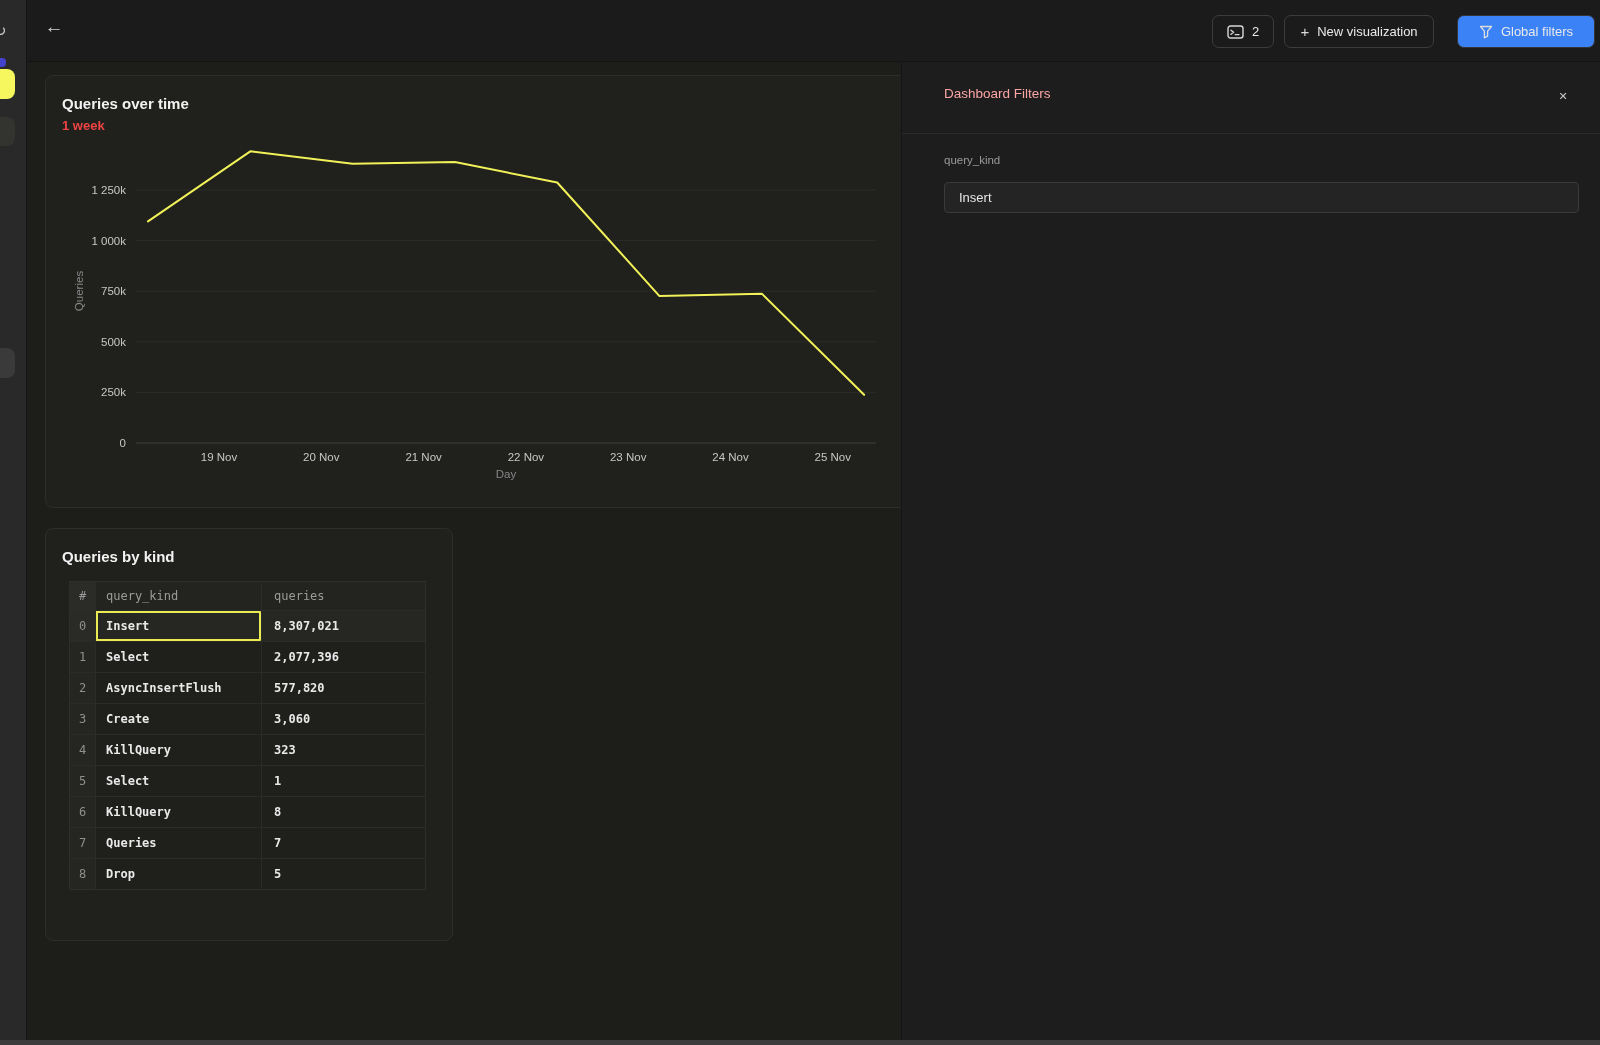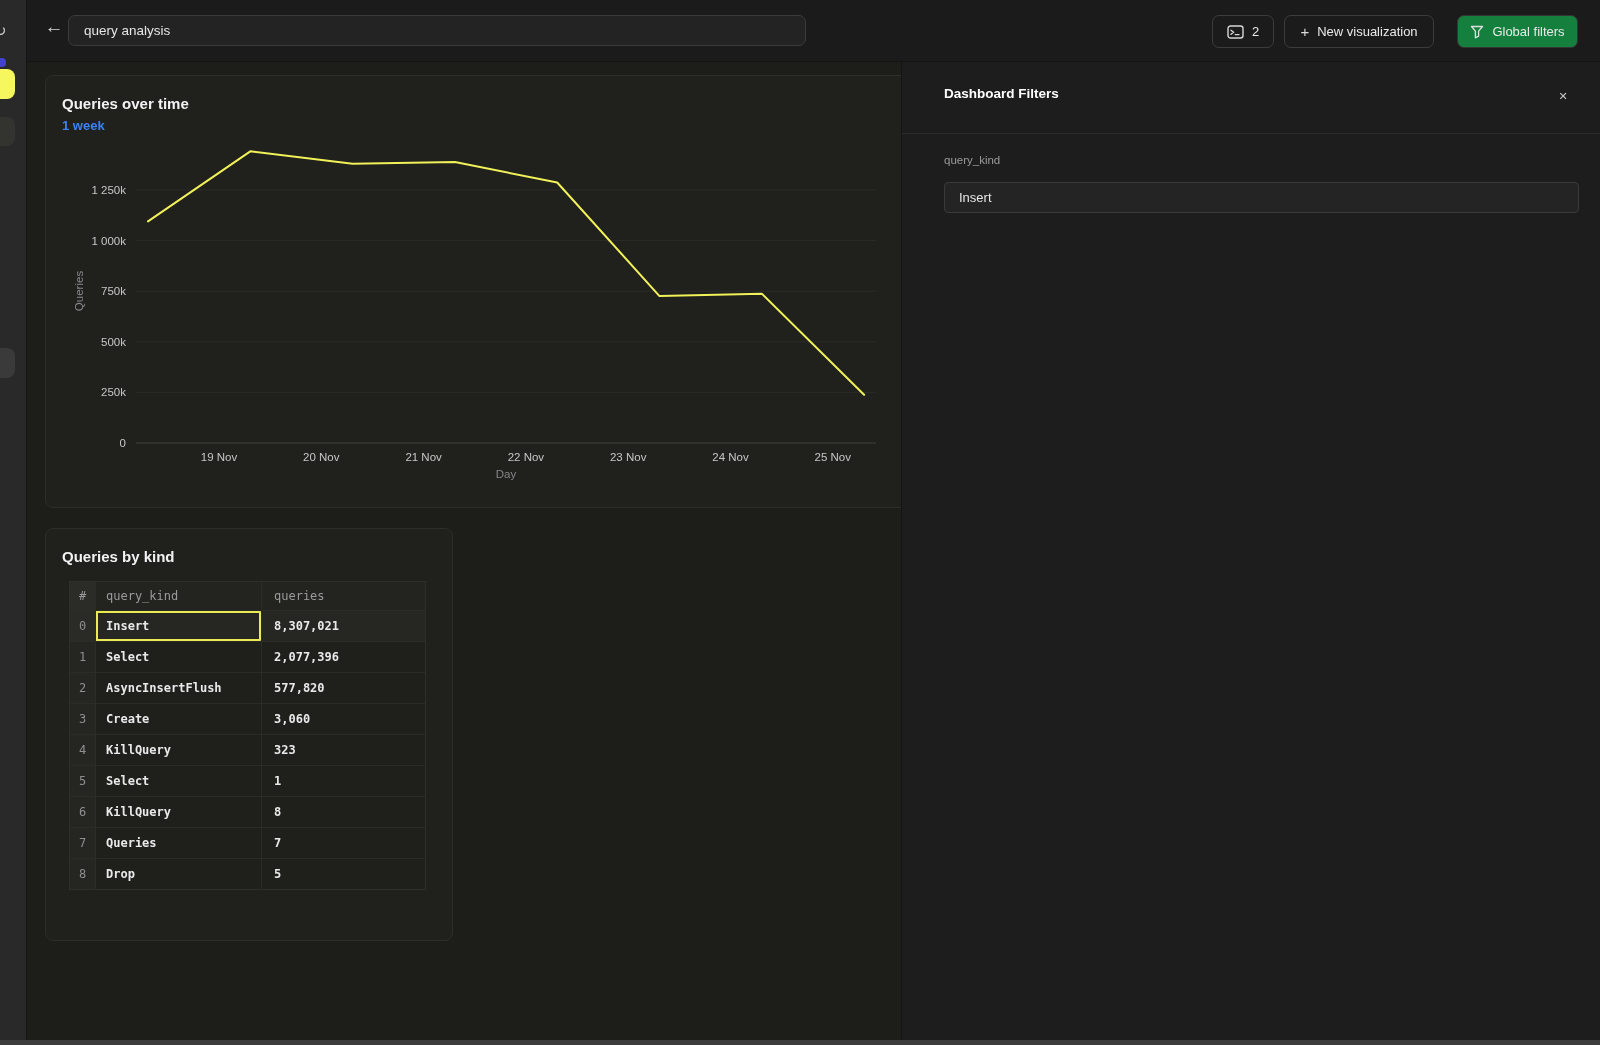--- a/index.html
+++ b/index.html
@@ -17,29 +17,29 @@
   .rail-yellow{top:69px;height:30px;background:#f6f65e;}
   .rail-gray1{top:117px;height:29px;background:#333330;}
   .rail-gray2{top:348px;height:30px;background:#3a3a3a;}
   
   .topbar{position:absolute;left:26px;top:0;width:1574px;height:62px;background:#1b1b1b;border-bottom:1px solid #141414;box-sizing:border-box;z-index:4;}
   .back{position:absolute;left:13px;top:12px;width:30px;height:30px;display:flex;align-items:center;justify-content:center;font-size:19px;color:#d8d8d8;cursor:pointer;}
   .name-input{position:absolute;left:42px;top:15px;width:738px;height:31px;box-sizing:border-box;background:#232323;border:1px solid #3b3b3b;border-radius:7px;color:#e6e6e6;font-size:13.5px;padding:0 15px;font-family:"Liberation Sans",sans-serif;outline:none;}
   .tb-btn{position:absolute;top:15px;height:33px;box-sizing:border-box;border:1px solid #3c3c3c;border-radius:7px;background:transparent;color:#e9e9e9;font-size:13px;display:flex;align-items:center;justify-content:center;gap:8px;cursor:pointer;font-family:"Liberation Sans",sans-serif;}
   .btn-console{left:1186px;width:62px;}
   .btn-newviz{left:1258px;width:150px;}
-  .btn-filters{left:1431px;width:121px;background:#15803d;border-color:#343434;}
+  .btn-filters{left:1431px;width:138px;background:#3b82f6;border-color:#343434;}
   .plus-glyph{font-size:15px;color:#dcdcdc;margin-top:-1px;}
   
   .main{position:absolute;left:26px;top:62px;width:874px;height:978px;background:#1d1d1a;}
   .card{position:absolute;background:#20201d;border:1px solid #2d2d2a;border-radius:8px;box-sizing:border-box;}
   .card-chart{left:19px;top:13px;width:968px;height:433px;}
   .card-table{left:19px;top:466px;width:408px;height:413px;}
   .card-title{position:absolute;left:16px;top:19px;font-size:15px;font-weight:bold;color:#f2f2f2;}
-  .card-subtitle{position:absolute;left:16px;top:42px;font-size:13px;font-weight:bold;color:#3b82f6;}
+  .card-subtitle{position:absolute;left:16px;top:42px;font-size:13px;font-weight:bold;color:#ef4444;}
   
   .chart-svg{position:absolute;left:0;top:0;}
   .axis-title{position:absolute;font-size:11.5px;color:#87878a;white-space:nowrap;}
   .ylab{left:33px;top:215px;transform:translate(-50%,-50%) rotate(-90deg);}
   .xlab{left:460px;top:398px;transform:translate(-50%,-50%);}
   
   .qtable{position:absolute;left:23px;top:52px;width:357px;border:1px solid #2e2e2b;box-sizing:border-box;font-family:"DejaVu Sans Mono","Liberation Mono",monospace;font-size:12px;}
   .trow{display:flex;height:30px;border-top:1px solid #2b2b28;background:#1f1f1c;}
   .thead{height:28px;border-top:none;background:#23231f;}
   .tcell{box-sizing:border-box;display:flex;align-items:center;overflow:hidden;white-space:nowrap;}
@@ -47,21 +47,21 @@
   .thead .c-idx{background:#2b2b28;color:#9b9b9b;}
   .c-kind{width:166px;padding:0 10px;border-left:1px solid #2b2b28;flex:none;}
   .c-num{width:164px;padding:0 12px;border-left:1px solid #2b2b28;flex:none;}
   .thead .c-kind,.thead .c-num{color:#9b9b9b;font-weight:normal;}
   .trow:not(.thead) .c-kind,.trow:not(.thead) .c-num{color:#e9e9e9;font-weight:bold;}
   .trow.active{background:#262622;}
   .trow.active .c-idx{background:#2a2a27;}
   .tcell.sel{box-shadow:inset 0 0 0 2px #eaea52;border-radius:1px;}
   
   .panel{position:absolute;left:901px;top:62px;width:699px;height:978px;background:#1d1d1d;border-left:1px solid #151515;box-sizing:border-box;}
-  .panel-title{position:absolute;left:42px;top:24px;font-size:13.5px;color:#ffffff;font-weight:700;}
+  .panel-title{position:absolute;left:42px;top:24px;font-size:13.5px;color:#fca5a5;font-weight:400;}
   .panel-close{position:absolute;right:26px;top:23px;width:22px;height:22px;display:flex;align-items:center;justify-content:center;color:#c9c9c9;font-size:11px;cursor:pointer;}
   .panel-divider{position:absolute;left:0;top:71px;width:100%;height:1px;background:#2a2a2a;}
   .field-label{position:absolute;left:42px;top:92px;font-size:11.5px;color:#9a9a9a;}
   .field-input{position:absolute;left:42px;top:120px;width:635px;height:31px;box-sizing:border-box;background:#242424;border:1px solid #3a3a3a;border-radius:4px;color:#e6e6e6;font-size:13px;padding:0 14px;font-family:"Liberation Sans",sans-serif;outline:none;}
   
   .bottom-strip{position:absolute;left:0;bottom:0;width:1600px;height:5px;background:#3c3c3c;}
   svg text{font-family:"Liberation Sans",sans-serif;}
 </style>
 </head>
 <body>
@@ -69,21 +69,20 @@
 <div class="sidebar">
   <div class="rail-icon">↻</div>
   <div class="rail-item rail-blue"></div>
   <div class="rail-item rail-yellow"></div>
   <div class="rail-item rail-gray1"></div>
   <div class="rail-item rail-gray2"></div>
 </div>
 
 <div class="topbar">
   <div class="back">←</div>
-  <input class="name-input" value="query analysis" style="">
   <button class="tb-btn btn-console">
     <span style="display:flex;">
       <svg width="17" height="14" viewBox="0 0 17 14" fill="none">
         <rect x="1" y="1" width="15" height="12" rx="2.5" stroke="#d6d6d6" stroke-width="1.4"></rect>
         <path d="M4 5.2 L6.6 7.2 L4 9.2" stroke="#d6d6d6" stroke-width="1.4" stroke-linecap="round" stroke-linejoin="round"></path>
         <line x1="8.2" y1="9.6" x2="12" y2="9.6" stroke="#d6d6d6" stroke-width="1.4" stroke-linecap="round"></line>
       </svg>
     </span>
     <span>2</span>
   </button>

